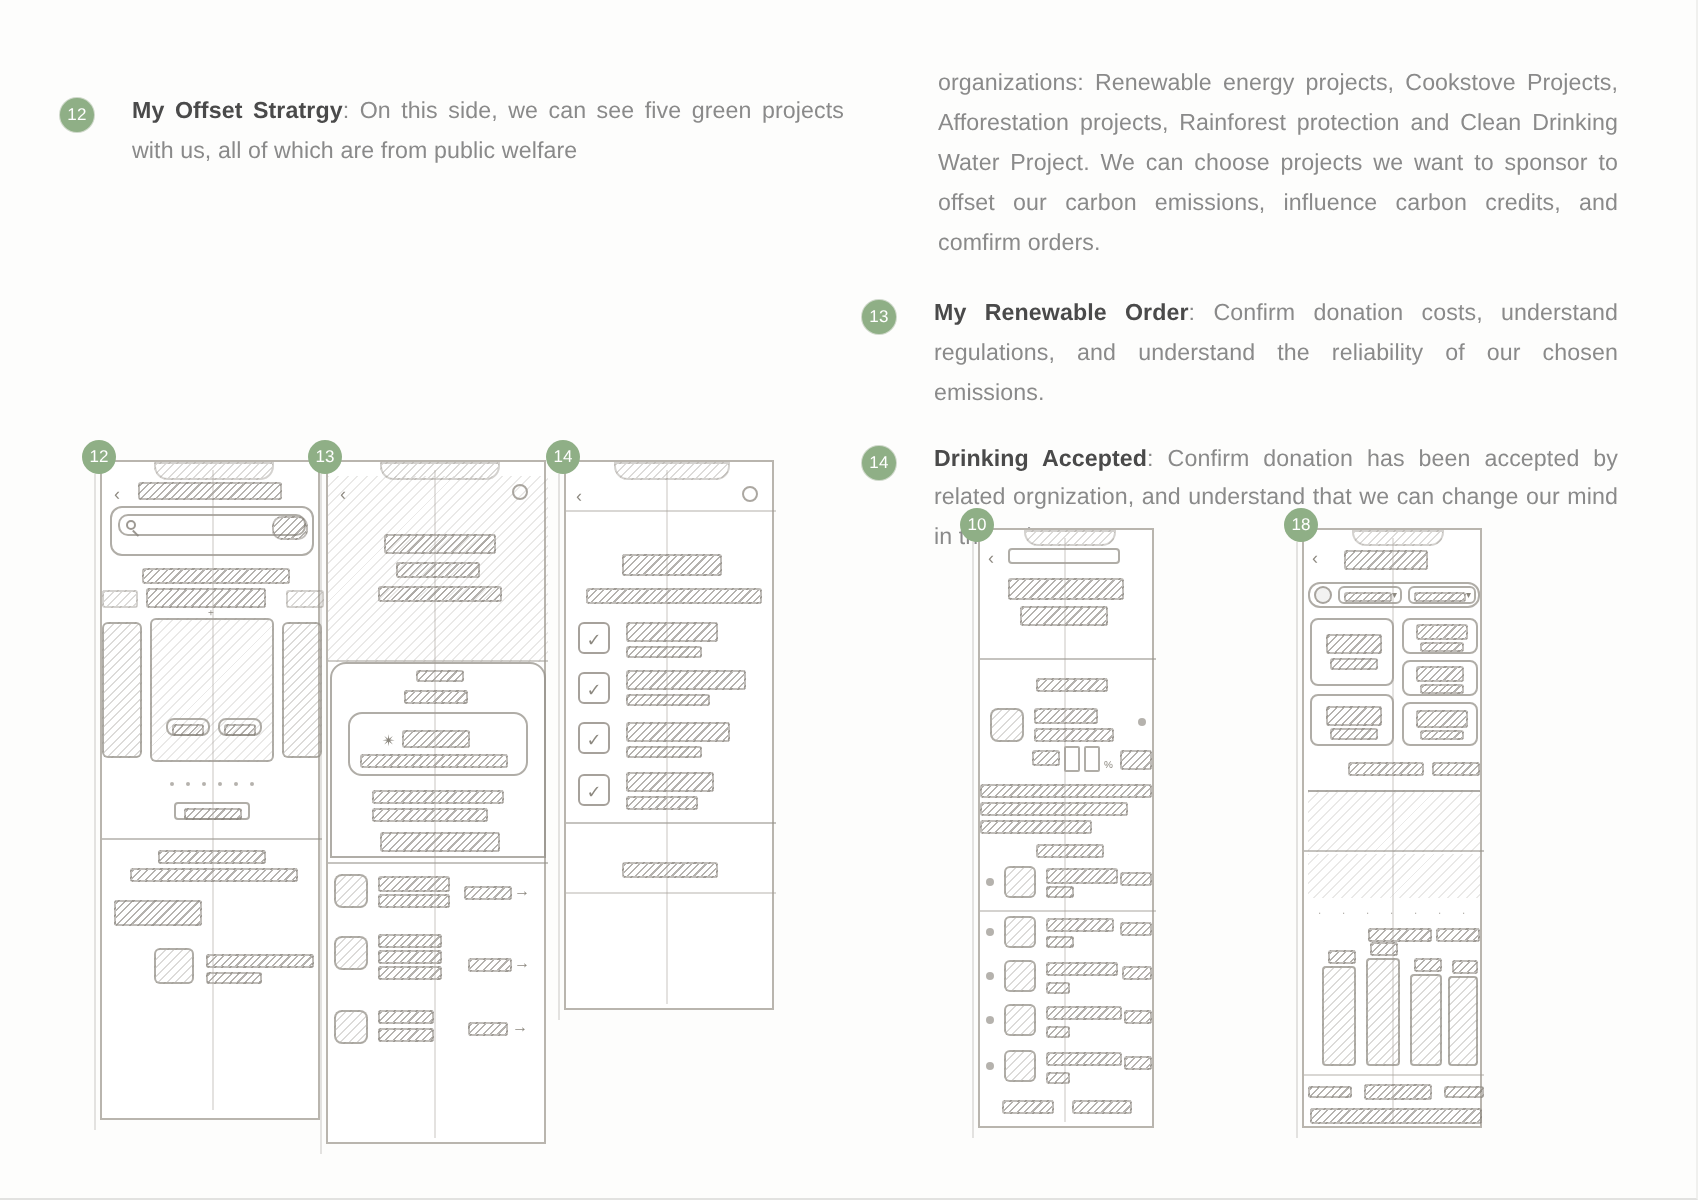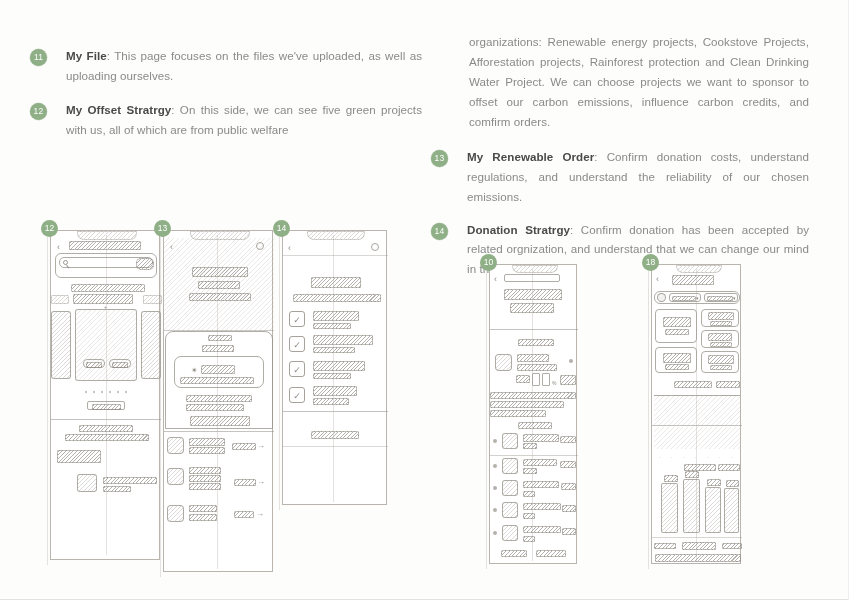--- a/index.html
+++ b/index.html
@@ -126,24 +126,20 @@
   }
 </style>
 </head>
 <body>
 
 <div class="page">
 
   <div class="col col-left">
 
 
-    <div class="para" style="margin-top:14px">
-      <span class="badge">11</span>
-      <div class="body"><b>My File</b><span>: This page focuses on the files we've uploaded, as well as uploading ourselves.</span></div>
-    </div>
 
     <div class="para" style="margin-top:14px">
       <span class="badge">12</span>
       <div class="body indent"><b>My Offset Stratrgy</b><span>: On this side, we can see five green projects with us, all of which are from public welfare</span></div>
     </div>
 
   </div>
 
   <div class="col col-right">
 
@@ -151,21 +147,21 @@
       <div class="body" style="margin-left:38px">organizations: Renewable energy projects, Cookstove Projects, Afforestation projects, Rainforest protection and Clean Drinking Water Project. We can choose projects we want to sponsor to offset our carbon emissions, influence carbon credits, and comfirm orders.</div>
     </div>
 
     <div class="para" style="margin-top:15px">
       <span class="badge">13</span>
       <div class="body"><b>My Renewable Order</b><span>: Confirm donation costs, understand regulations, and understand the reliability of our chosen emissions.</span></div>
     </div>
 
     <div class="para" style="margin-top:9px">
       <span class="badge">14</span>
-      <div class="body"><b>Donation Stratrgy</b><span>: Confirm donation has been accepted by related orgnization, and understand that we can change our mind in three days.</span></div>
+      <div class="body"><b>Drinking Accepted</b><span>: Confirm donation has been accepted by related orgnization, and understand that we can change our mind in three days.</span></div>
     </div>
 
   </div>
 
   <div class="sketch-group" id="group-left">
 
     <div class="phone" id="phone12" style="left:2px;top:8px;width:110px;height:330px;">
       <span class="pbadge">12</span>
 
       <div class="notch hatch-soft" style="left:26px;top:0;width:58px;height:7px;"></div>

